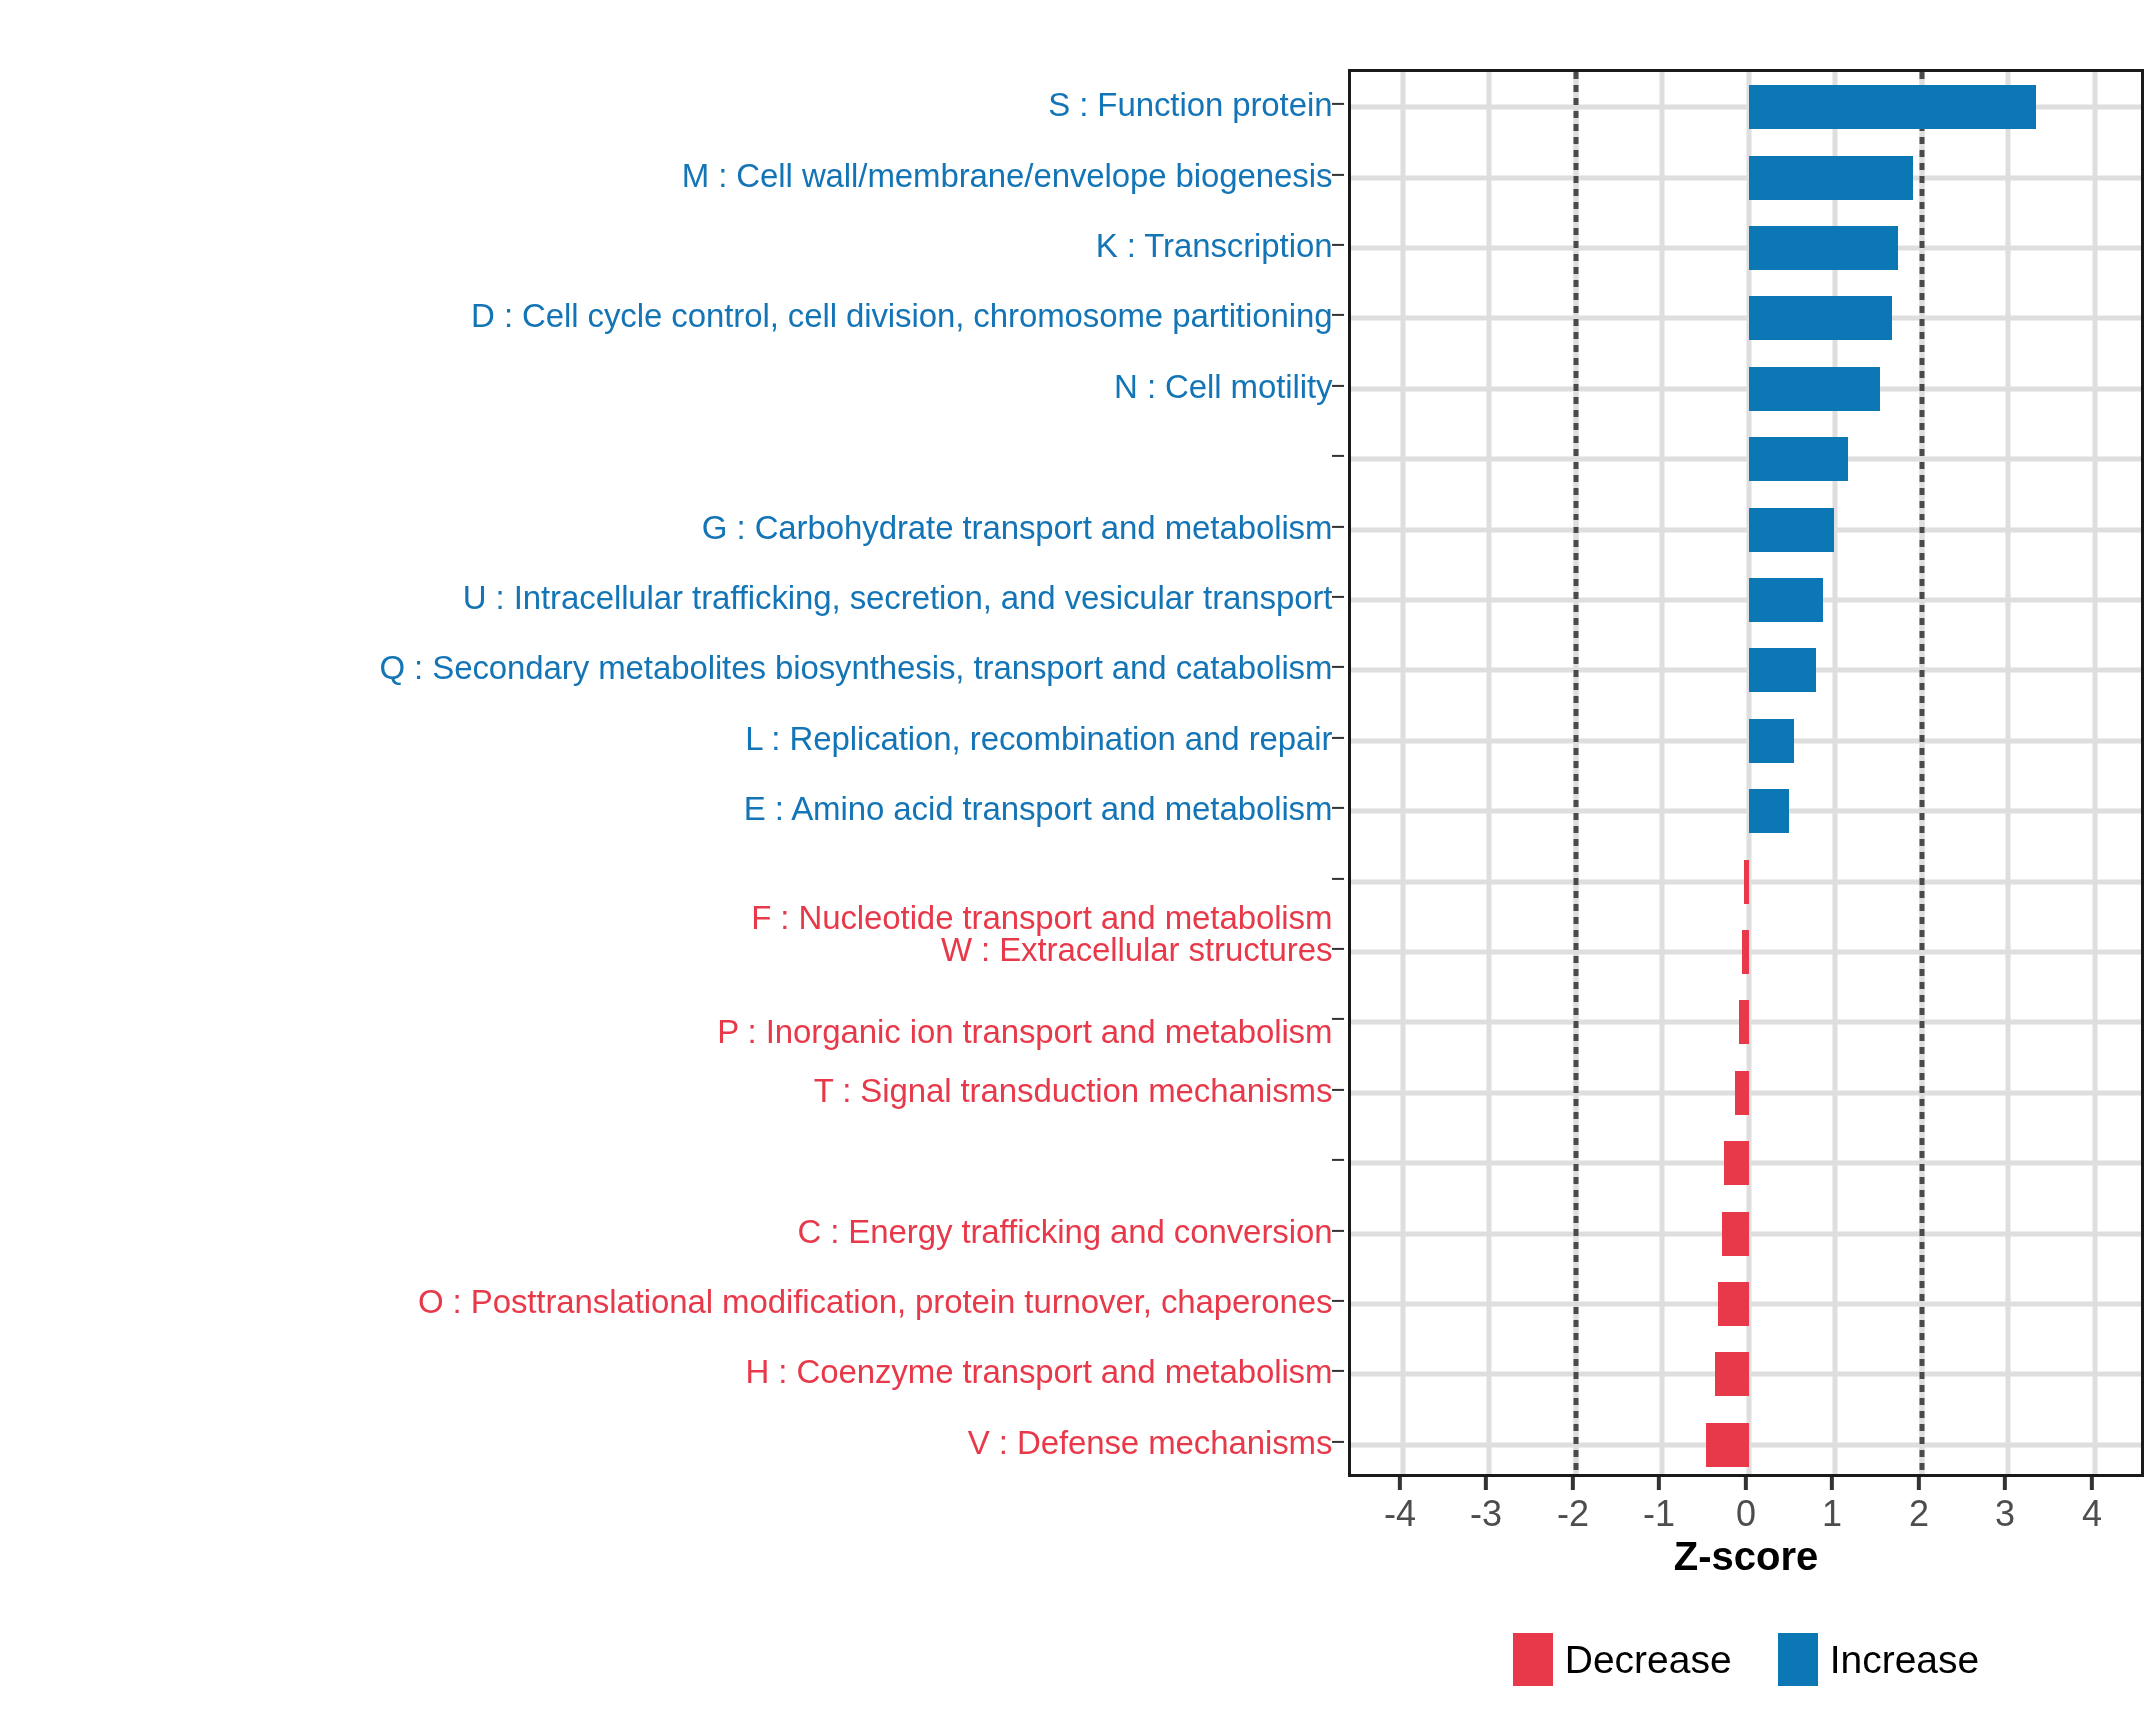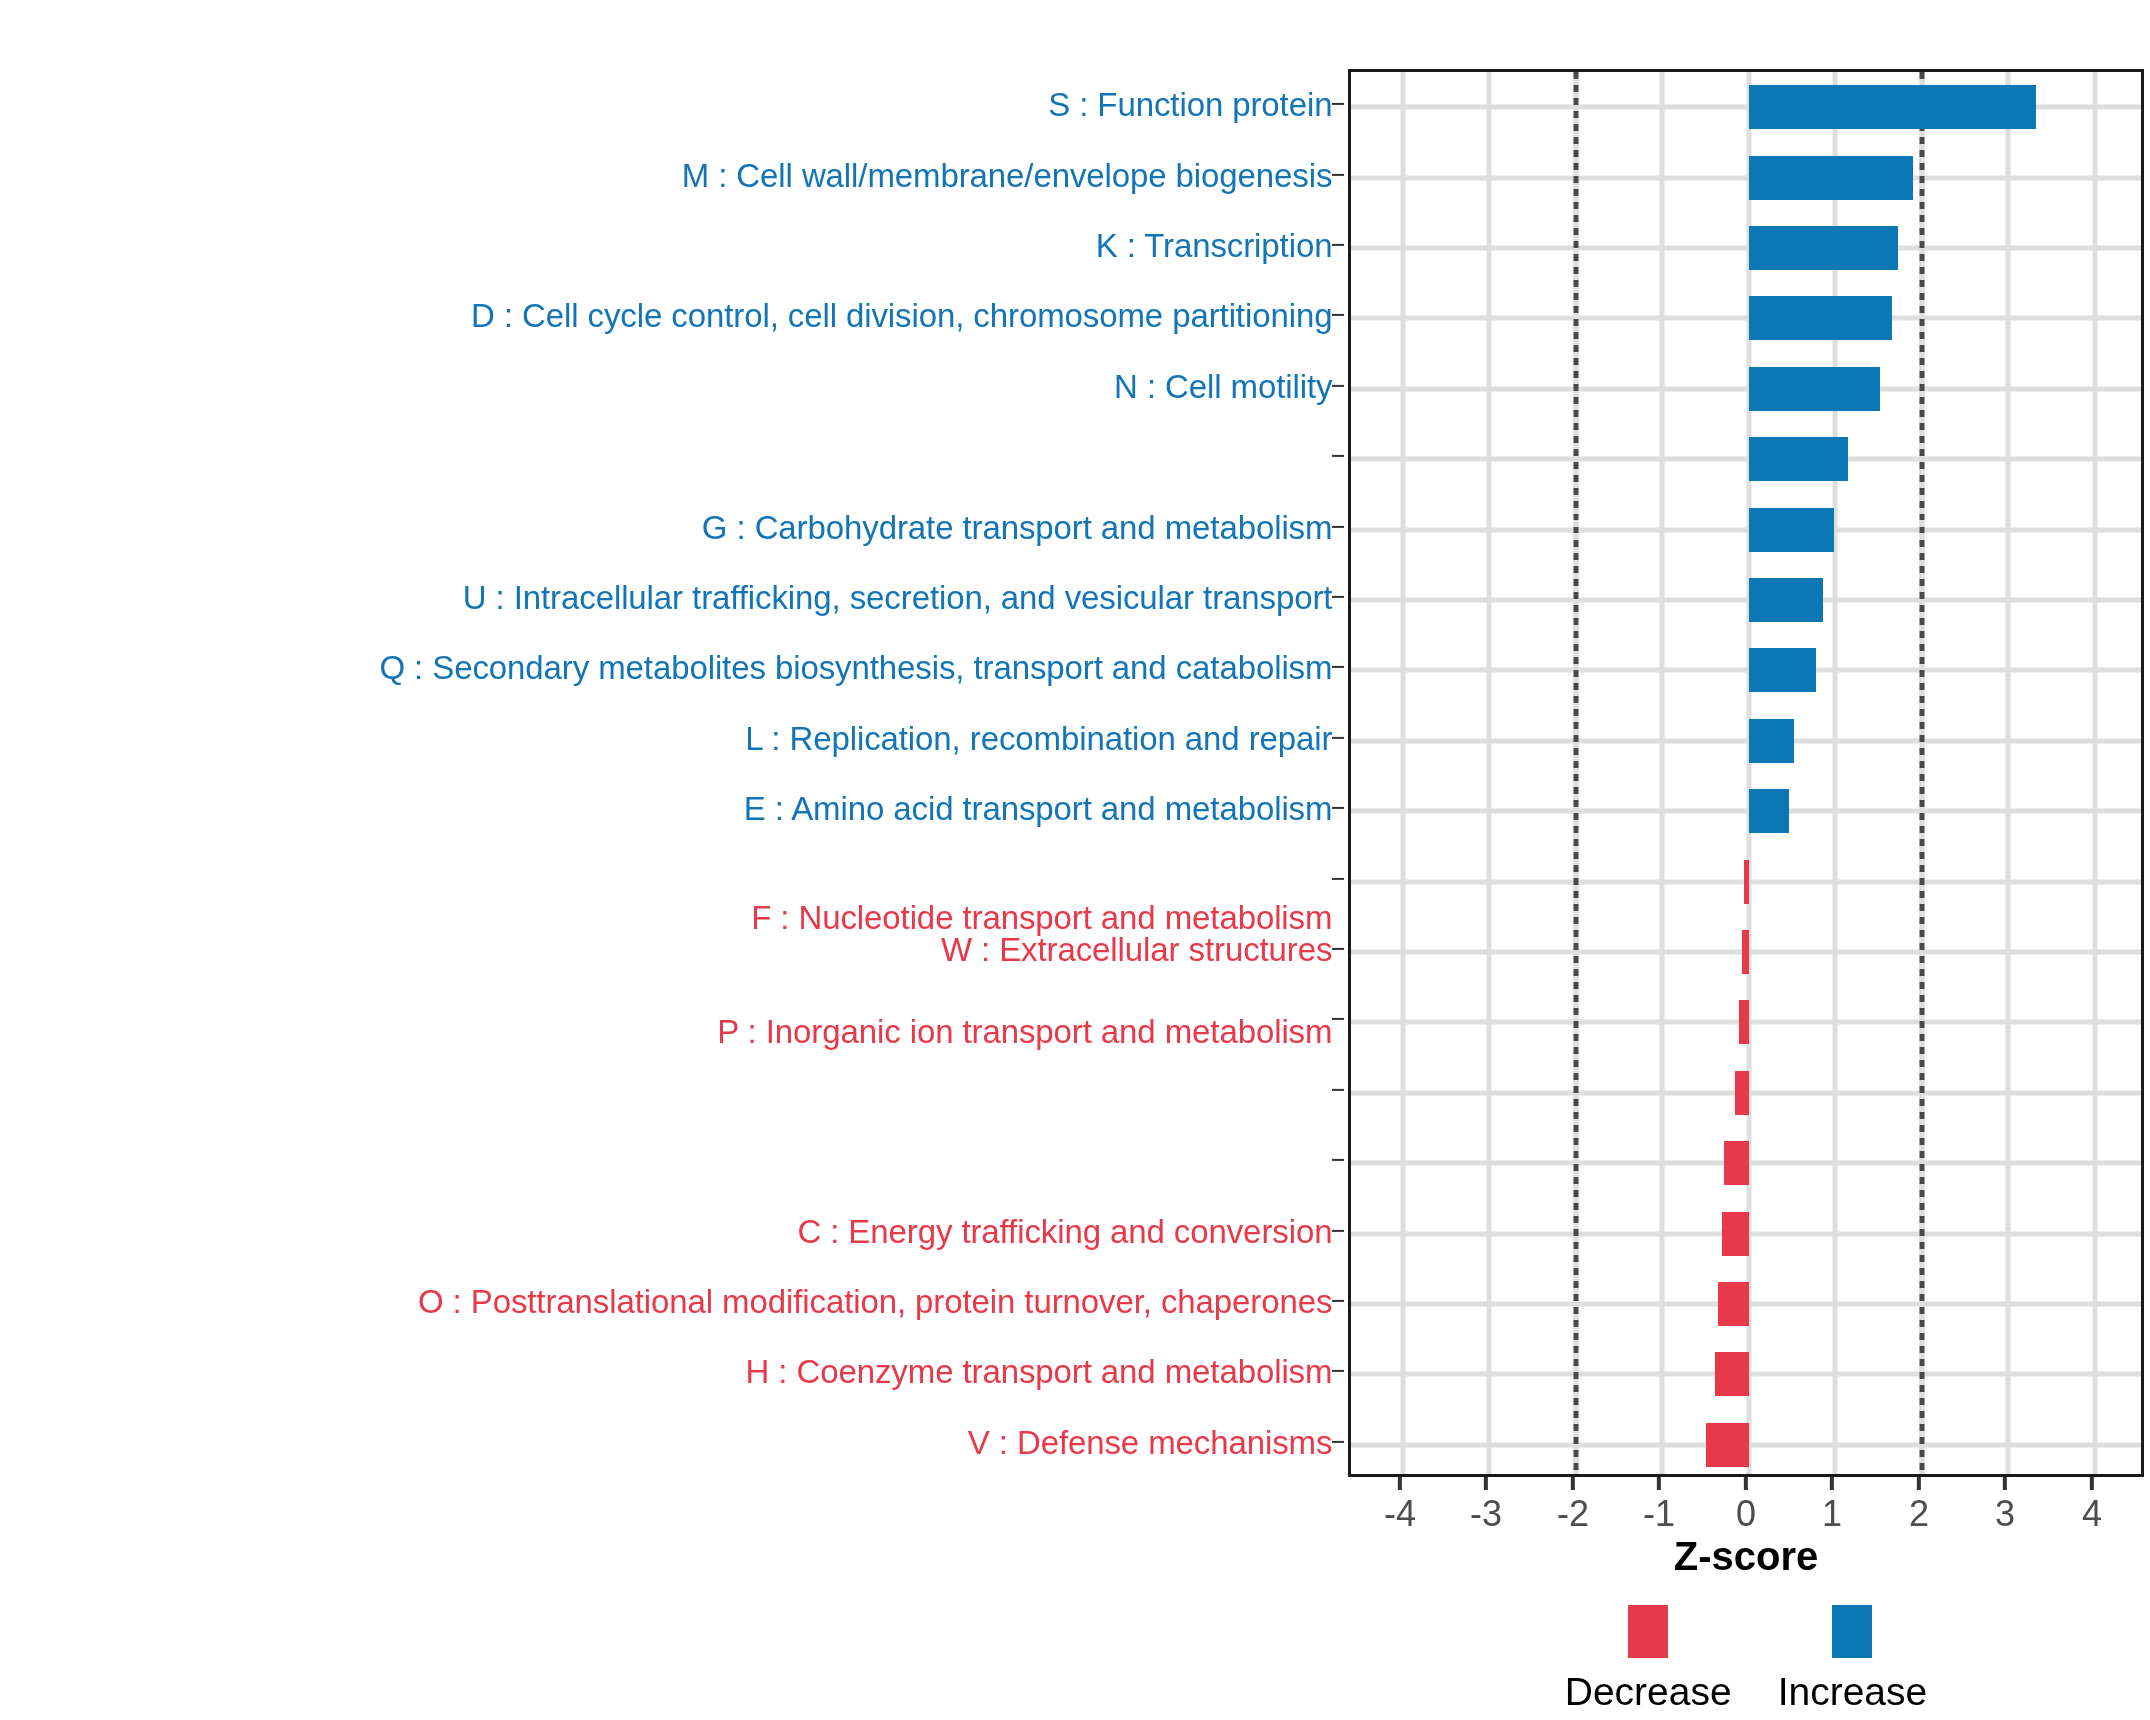--- a/index.html
+++ b/index.html
@@ -43,21 +43,21 @@
   #xaxistitle{
     position:absolute;left:1348px;top:1534px;width:796px;
     text-align:center;font-size:40px;font-weight:bold;color:#000000;
   }
 
   
   #legend{
     position:absolute;left:1348px;top:1627px;width:796px;height:65px;
     display:flex;align-items:center;justify-content:center;gap:46px;
   }
-  .legitem{display:flex;align-items:center;gap:12px;flex-direction:column;}
+  .legitem{display:flex;align-items:center;gap:12px;}
   .legswatch{width:40px;height:53px;display:block;}
   .legswatch.dec{background:#e8394a;}
   .legswatch.inc{background:#0b77b4;}
   .leglabel{font-size:39px;color:#000000;white-space:nowrap;}
 </style>
 </head>
 <body>
 
 <div id="root">
 
@@ -82,20 +82,21 @@
       <div class="ylab inc" style="top: 669px;">L : Replication, recombination and repair</div>
       <div class="ytick" style="top: 669px;"></div>
       <div class="ylab inc" style="top: 739px;">E : Amino acid transport and metabolism</div>
       <div class="ytick" style="top: 739px;"></div>
       <div class="ylab dec" style="top: 848px;">F : Nucleotide transport and metabolism</div>
       <div class="ytick" style="top: 810px;"></div>
       <div class="ylab dec" style="top: 880px;">W : Extracellular structures</div>
       <div class="ytick" style="top: 880px;"></div>
       <div class="ylab dec" style="top: 950px; margin-top: 12px;">P : Inorganic ion transport and metabolism</div>
       <div class="ytick" style="top: 950px;"></div>
+      <div class="ylab dec" style="top: 1021px;">T : Signal transduction mechanisms</div>
       <div class="ytick" style="top: 1021px;"></div>
       <div class="ytick" style="top: 1091px;"></div>
       <div class="ylab dec" style="top: 1162px;">C : Energy trafficking and conversion</div>
       <div class="ytick" style="top: 1162px;"></div>
       <div class="ylab dec" style="top: 1232px;">O : Posttranslational modification, protein turnover, chaperones</div>
       <div class="ytick" style="top: 1232px;"></div>
       <div class="ylab dec" style="top: 1302px;">H : Coenzyme transport and metabolism</div>
       <div class="ytick" style="top: 1302px;"></div>
       <div class="ylab dec" style="top: 1373px;">V : Defense mechanisms</div>
       <div class="ytick" style="top: 1373px;"></div>

